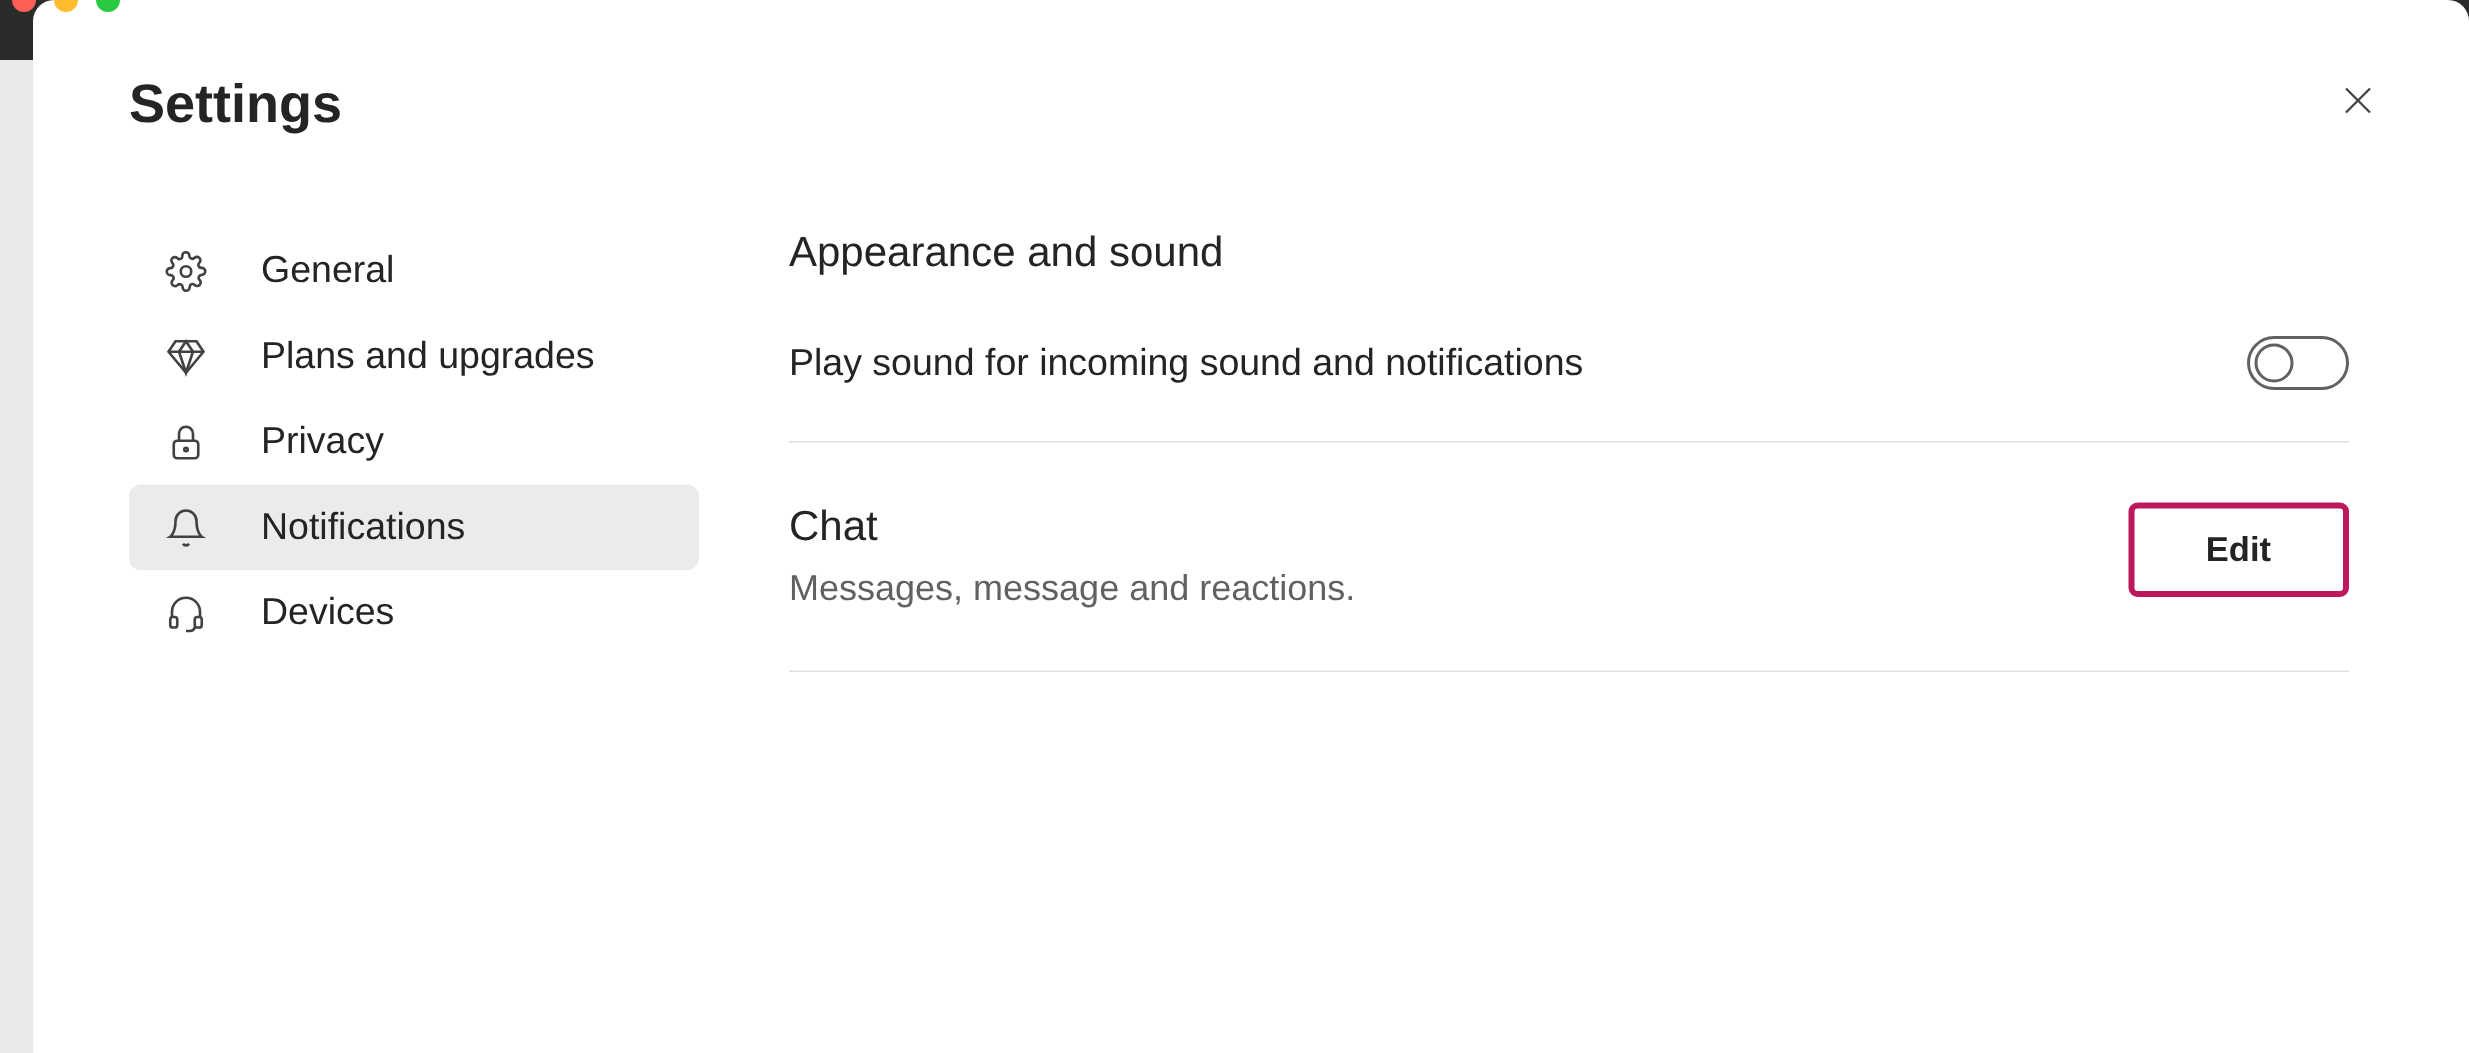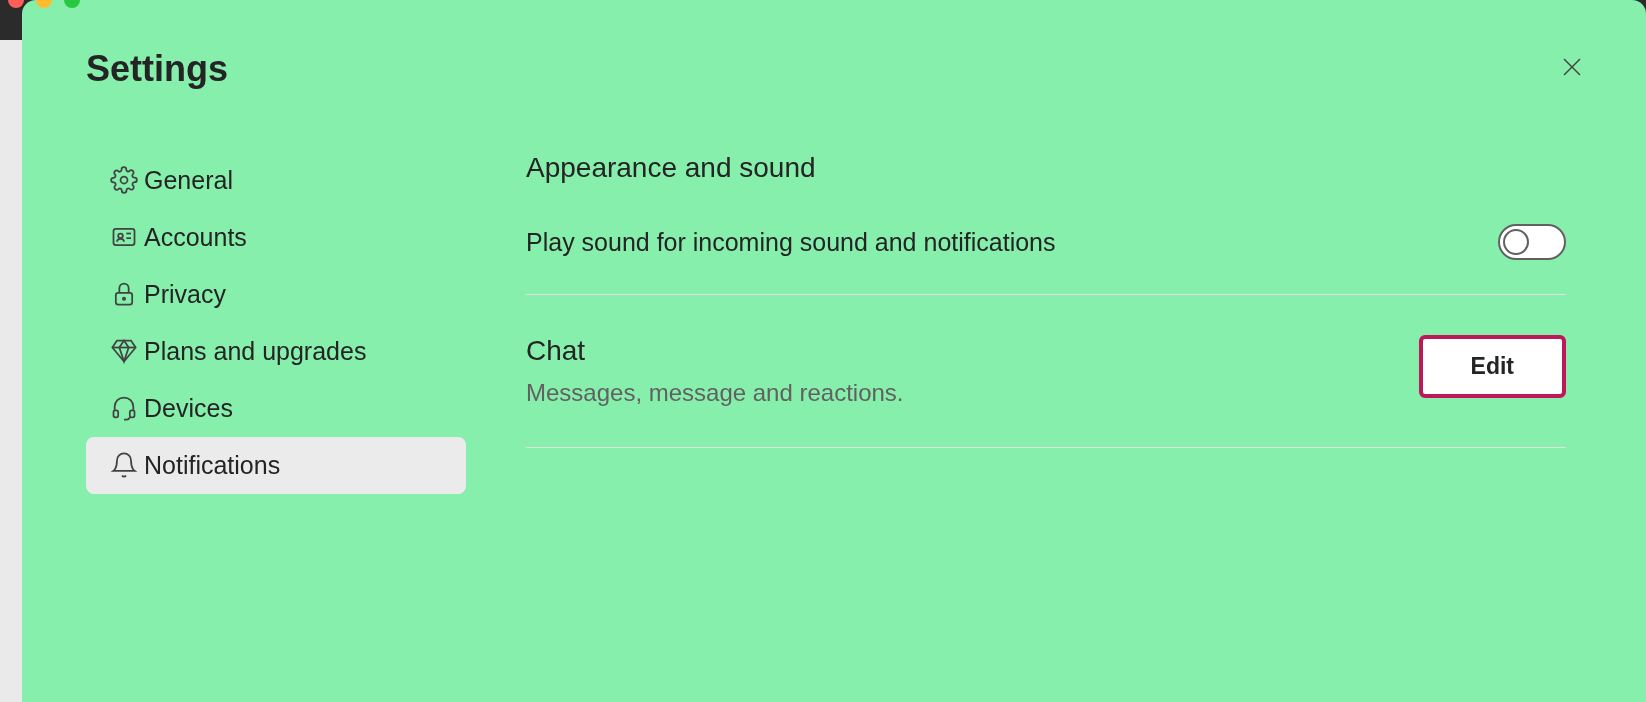--- a/index.html
+++ b/index.html
@@ -23,21 +23,21 @@
     .traffic-light { width: 16px; height: 16px; border-radius: 50%; margin-top: -8px; }
     .tl-red { background: #ff5f57; }
     .tl-yellow { background: #febc2e; }
     .tl-green { background: #28c840; }
     .modal {
       position: absolute;
       top: 0;
       left: 22px;
       right: 0;
       bottom: 0;
-      background: #86efac;
+      background: #ffffff;
       border-top-left-radius: 14px;
       border-top-right-radius: 14px;
       display: flex;
       flex-direction: column;
       padding: 48px 60px 0 64px;
     }
     .modal-header {
       position: relative;
     }
     .modal-title {
@@ -63,21 +63,22 @@
       display: flex;
       margin-top: 62px;
       gap: 60px;
     }
     .sidebar {
       width: 380px;
       flex-shrink: 0;
     }
     .sidebar-item {
       display: flex;
-      gap: 6px;
+      align-items: center;
+      gap: 36px;
       padding: 14px 24px;
       border-radius: 8px;
       cursor: pointer;
       color: #242424;
     }
     .sidebar-item.active {
       background: #ebebeb;
     }
     .sidebar-icon {
       width: 28px;
@@ -200,75 +201,63 @@
       <div class="sidebar-item">
         <span class="sidebar-icon">
           <svg width="28" height="28" viewBox="0 0 24 24" fill="none" stroke="currentColor" stroke-width="1.5">
             <circle cx="12" cy="12" r="3"></circle>
             <path d="M19.4 15a1.65 1.65 0 0 0 .33 1.82l.06.06a2 2 0 1 1-2.83 2.83l-.06-.06a1.65 1.65 0 0 0-1.82-.33 1.65 1.65 0 0 0-1 1.51V21a2 2 0 0 1-4 0v-.09a1.65 1.65 0 0 0-1-1.51 1.65 1.65 0 0 0-1.82.33l-.06.06a2 2 0 1 1-2.83-2.83l.06-.06a1.65 1.65 0 0 0 .33-1.82 1.65 1.65 0 0 0-1.51-1H3a2 2 0 0 1 0-4h.09a1.65 1.65 0 0 0 1.51-1 1.65 1.65 0 0 0-.33-1.82l-.06-.06a2 2 0 1 1 2.83-2.83l.06.06a1.65 1.65 0 0 0 1.82.33h0a1.65 1.65 0 0 0 1-1.51V3a2 2 0 0 1 4 0v.09a1.65 1.65 0 0 0 1 1.51h0a1.65 1.65 0 0 0 1.82-.33l.06-.06a2 2 0 1 1 2.83 2.83l-.06.06a1.65 1.65 0 0 0-.33 1.82v0a1.65 1.65 0 0 0 1.51 1H21a2 2 0 0 1 0 4h-.09a1.65 1.65 0 0 0-1.51 1z"></path>
           </svg>
         </span>
         <span class="sidebar-label">General</span>
       </div>
 
-      <div class="sidebar-item">
-        <span class="sidebar-icon">
-          <svg width="28" height="28" viewBox="0 0 24 24" fill="none" stroke="currentColor" stroke-width="1.5">
-            <rect x="3" y="5" width="18" height="14" rx="2"></rect>
-            <circle cx="9" cy="11" r="2"></circle>
-            <path d="M6 16c0-1.5 1.5-2.5 3-2.5s3 1 3 2.5"></path>
-            <line x1="14" y1="9" x2="18" y2="9"></line>
-            <line x1="14" y1="13" x2="18" y2="13"></line>
-          </svg>
-        </span>
-        <span class="sidebar-label">Accounts</span>
+
+      <div class="sidebar-item">
+        <span class="sidebar-icon">
+          <svg width="28" height="28" viewBox="0 0 24 24" fill="none" stroke="currentColor" stroke-width="1.5">
+            <path d="M6 3h12l4 6-10 12L2 9l4-6z"></path>
+            <path d="M2 9h20"></path>
+            <path d="M12 3 8 9l4 12 4-12-4-6z"></path>
+          </svg>
+        </span>
+        <span class="sidebar-label">Plans and upgrades</span>
       </div>
 
       <div class="sidebar-item">
         <span class="sidebar-icon">
           <svg width="28" height="28" viewBox="0 0 24 24" fill="none" stroke="currentColor" stroke-width="1.5">
             <rect x="5" y="11" width="14" height="10" rx="2"></rect>
             <path d="M8 11V7a4 4 0 0 1 8 0v4"></path>
             <circle cx="12" cy="16" r="1"></circle>
           </svg>
         </span>
         <span class="sidebar-label">Privacy</span>
       </div>
 
-      <div class="sidebar-item">
-        <span class="sidebar-icon">
-          <svg width="28" height="28" viewBox="0 0 24 24" fill="none" stroke="currentColor" stroke-width="1.5">
-            <path d="M6 3h12l4 6-10 12L2 9l4-6z"></path>
-            <path d="M2 9h20"></path>
-            <path d="M12 3 8 9l4 12 4-12-4-6z"></path>
-          </svg>
-        </span>
-        <span class="sidebar-label">Plans and upgrades</span>
+      <div class="sidebar-item active">
+        <span class="sidebar-icon">
+          <svg width="28" height="28" viewBox="0 0 24 24" fill="none" stroke="currentColor" stroke-width="1.5">
+            <path d="M18 8a6 6 0 0 0-12 0c0 7-3 9-3 9h18s-3-2-3-9"></path>
+            <path d="M13.7 21a2 2 0 0 1-3.4 0"></path>
+          </svg>
+        </span>
+        <span class="sidebar-label">Notifications</span>
       </div>
 
       <div class="sidebar-item">
         <span class="sidebar-icon">
           <svg width="28" height="28" viewBox="0 0 24 24" fill="none" stroke="currentColor" stroke-width="1.5">
             <path d="M4 14v-3a8 8 0 0 1 16 0v3"></path>
             <rect x="3" y="14" width="4" height="6" rx="1.5"></rect>
             <rect x="17" y="14" width="4" height="6" rx="1.5"></rect>
             <path d="M17 20a3 3 0 0 1-3 2h-2"></path>
           </svg>
         </span>
         <span class="sidebar-label">Devices</span>
-      </div>
-
-      <div class="sidebar-item active">
-        <span class="sidebar-icon">
-          <svg width="28" height="28" viewBox="0 0 24 24" fill="none" stroke="currentColor" stroke-width="1.5">
-            <path d="M18 8a6 6 0 0 0-12 0c0 7-3 9-3 9h18s-3-2-3-9"></path>
-            <path d="M13.7 21a2 2 0 0 1-3.4 0"></path>
-          </svg>
-        </span>
-        <span class="sidebar-label">Notifications</span>
       </div>
 
     </div>
 
     <div class="content">
       <h2 class="section-title">Appearance and sound</h2>
 
 
       <div class="setting-row">
         <span class="setting-label">Play sound for incoming sound and notifications</span>

